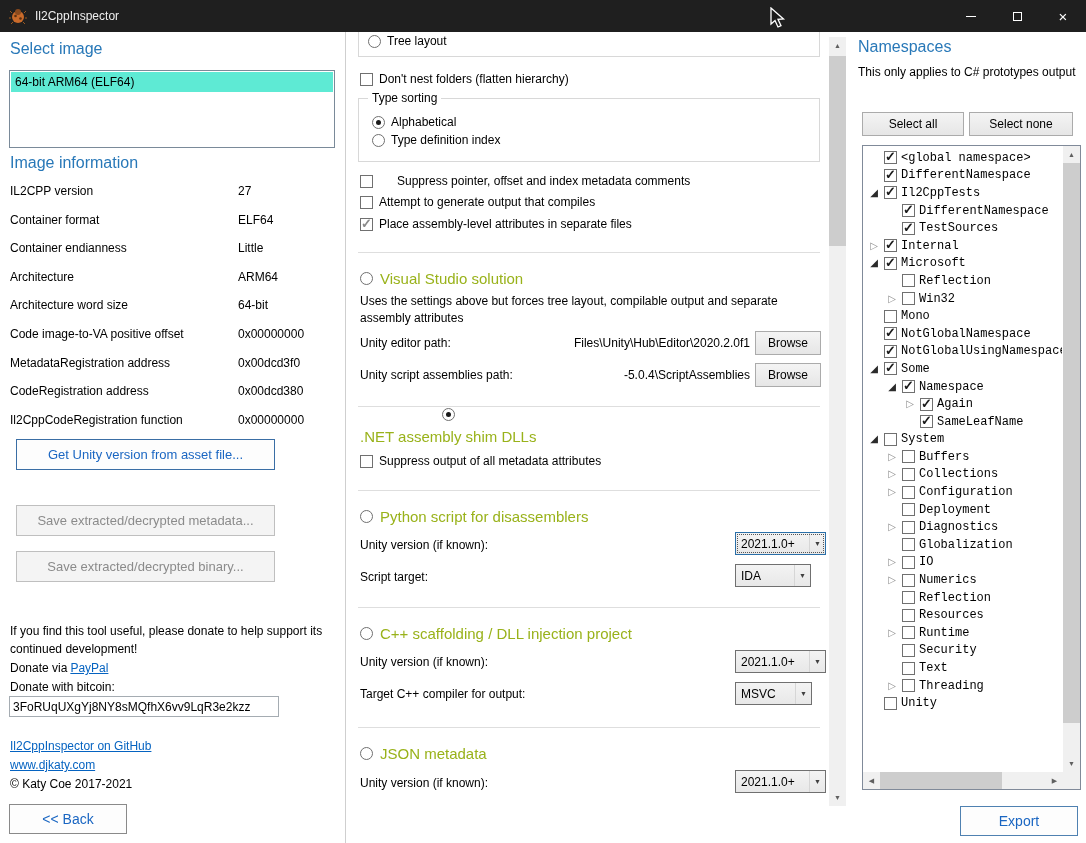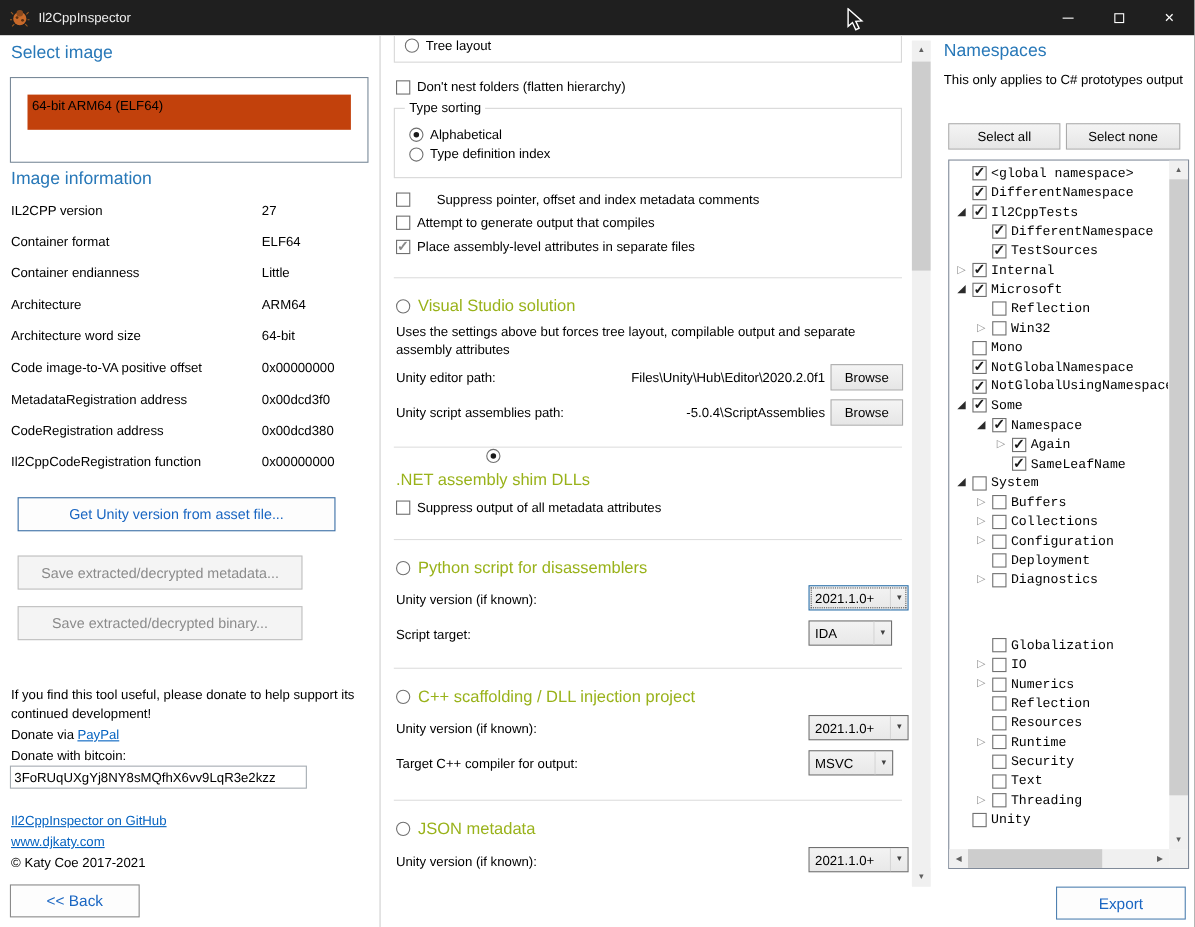--- a/index.html
+++ b/index.html
@@ -21,21 +21,21 @@
   .left  { position:absolute; left:0;   top:32px; width:346px; height:811px; border-right:1px solid #cfcfcf; overflow:hidden; }
   .mid   { position:absolute; left:346px; top:32px; width:502px; height:811px; overflow:hidden; }
   .right { position:absolute; left:848px; top:32px; width:238px; height:811px; overflow:hidden; }
 
   .h-blue { position:absolute; color:#2878b8; font-size:16px; font-weight:normal; }
   .txt { font-size:12px; color:#000; }
   .lnk { color:#0563c1; text-decoration:underline; font-size:12px; cursor:pointer; }
 
   
   .image-list { position:absolute; left:9px; top:38px; width:326px; height:78px; background:#fff; border:1px solid #7a8a99; }
-  .image-item { height:32px; margin:15px; background:#c2410c; font-size:12px; line-height:20px; padding-left:4px; }
+  .image-item { height:20px; margin:1px; background:#5eead4; font-size:12px; line-height:20px; padding-left:4px; }
 
   .info-rows { position:absolute; left:10px; top:152px; width:332px; }
   .info-row { display:flex; height:28.6px; align-items:flex-start; }
   .info-label { width:228px; font-size:12px; flex:none; }
   .info-value { font-size:12px; }
 
   .btn { position:absolute; display:flex; align-items:center; justify-content:center; font-size:12px; color:#000;
          background:linear-gradient(#f4f4f4,#e6e6e6); border:1px solid #ababab; cursor:pointer; }
   .btn-accent { background:#fdfdfd; border:1px solid #3a6ea5; color:#1a66c2; font-size:13px; }
   .btn-disabled { background:#f4f4f4; border:1px solid #bfbfbf; color:#8b8b8b; font-size:13px; cursor:default; }
@@ -165,21 +165,21 @@
         <div class="info-row">
           <div class="info-label">CodeRegistration address</div>
           <div class="info-value">0x00dcd380</div>
         </div>
         <div class="info-row">
           <div class="info-label">Il2CppCodeRegistration function</div>
           <div class="info-value">0x00000000</div>
         </div>
       </div>
 
-    <div class="btn btn-accent" style="left:16px; top:420px; width:289px; height:31px;">Get Unity version from asset file...</div>
+    <div class="btn btn-accent" style="left:16px; top:407px; width:259px; height:31px;">Get Unity version from asset file...</div>
     <div class="btn btn-disabled" style="left:16px; top:473px; width:259px; height:31px;">Save extracted/decrypted metadata...</div>
     <div class="btn btn-disabled" style="left:16px; top:519px; width:259px; height:31px;">Save extracted/decrypted binary...</div>
 
     <div class="donate-text">If you find this tool useful, please donate to help support its continued development!</div>
     <div class="donate-line">
       <span>Donate via</span><a class="lnk">PayPal</a>
     </div>
     <div class="bitcoin-label txt">Donate with bitcoin:</div>
     <input class="bitcoin-input" value="3FoRUqUXgYj8NY8sMQfhX6vv9LqR3e2kzz" style="">
 
@@ -418,21 +418,21 @@
           <div class="tree-row" style="padding-left: 22px;">
             <span class="exp none"></span>
             <span class="cb"></span>
             <span class="tree-label">Deployment</span>
           </div>
           <div class="tree-row" style="padding-left: 22px;">
             <span class="exp collapsed">▷</span>
             <span class="cb"></span>
             <span class="tree-label">Diagnostics</span>
           </div>
-          <div class="tree-row" style="padding-left: 22px; margin-top: 42px;">
+          <div class="tree-row" style="padding-left: 22px;">
             <span class="exp none"></span>
             <span class="cb"></span>
             <span class="tree-label">Globalization</span>
           </div>
           <div class="tree-row" style="padding-left: 22px;">
             <span class="exp collapsed">▷</span>
             <span class="cb"></span>
             <span class="tree-label">IO</span>
           </div>
           <div class="tree-row" style="padding-left: 22px;">

